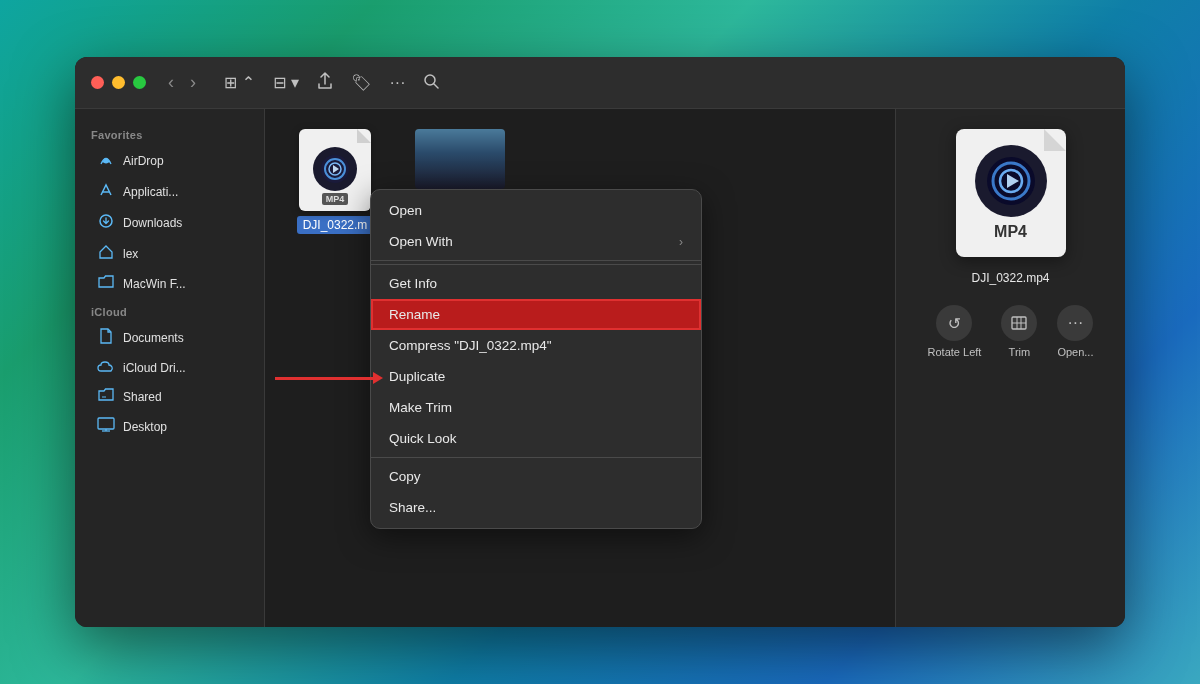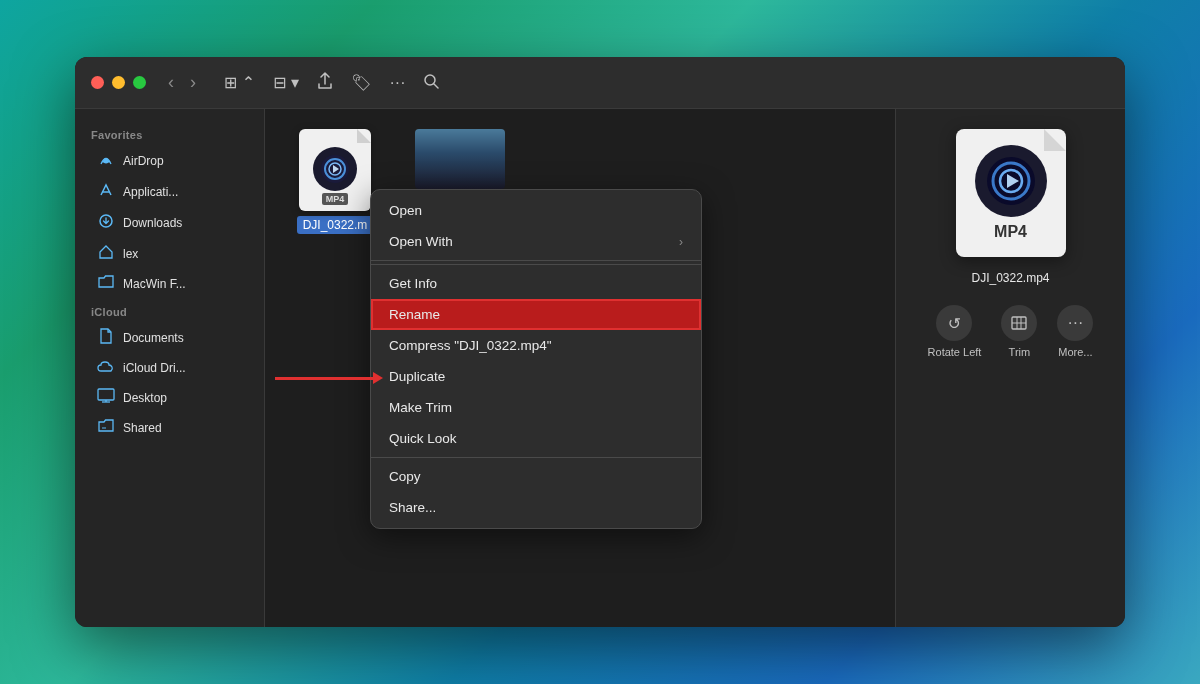--- a/index.html
+++ b/index.html
@@ -474,37 +474,37 @@
         <span class="sidebar-icon">
           <svg width="18" height="14" viewBox="0 0 18 14" fill="none">
             <path d="M4 12 Q1 12 1 9 Q1 6 4 6 Q4 3 8 3 Q12 3 12 6 Q14 6 15 8 Q16 10 14 12H4z" stroke="#5bb8f5" stroke-width="1.3" fill="none"></path>
           </svg>
         </span>
         <span>iCloud Dri...</span>
       </div>
 
       <div class="sidebar-item">
         <span class="sidebar-icon">
+          <svg width="16" height="14" viewBox="0 0 16 14" fill="none">
+            <path d="M1 3h5l1.5-2H15v11H1V3z" stroke="#5bb8f5" stroke-width="1.3" fill="none"></path>
+            <line x1="4" y1="9" x2="8" y2="9" stroke="#5bb8f5" stroke-width="1"></line>
+          </svg>
+        </span>
+        <span>Shared</span>
+      </div>
+
+      <div class="sidebar-item">
+        <span class="sidebar-icon">
           <svg width="18" height="16" viewBox="0 0 18 16" fill="none">
             <rect x="1" y="1" width="16" height="11" rx="1" stroke="#5bb8f5" stroke-width="1.3" fill="none"></rect>
             <line x1="5" y1="14" x2="13" y2="14" stroke="#5bb8f5" stroke-width="1.3"></line>
             <line x1="9" y1="12" x2="9" y2="14" stroke="#5bb8f5" stroke-width="1.3"></line>
           </svg>
         </span>
         <span>Desktop</span>
-      </div>
-
-      <div class="sidebar-item">
-        <span class="sidebar-icon">
-          <svg width="16" height="14" viewBox="0 0 16 14" fill="none">
-            <path d="M1 3h5l1.5-2H15v11H1V3z" stroke="#5bb8f5" stroke-width="1.3" fill="none"></path>
-            <line x1="4" y1="9" x2="8" y2="9" stroke="#5bb8f5" stroke-width="1"></line>
-          </svg>
-        </span>
-        <span>Shared</span>
       </div>
     </div>
 
     <div class="file-area">
 
       <div class="file-item">
         <div class="file-icon-mp4">
           <div class="file-icon-mp4-inner">
             <svg width="32" height="32" viewBox="0 0 32 32">
               <circle cx="16" cy="16" r="14" fill="#1a1a3a"></circle>
@@ -590,18 +590,18 @@
               <rect x="2" y="3" width="14" height="12" rx="1" stroke="#c0c0c0" stroke-width="1.3" fill="none"></rect>
               <line x1="2" y1="9" x2="16" y2="9" stroke="#c0c0c0" stroke-width="1"></line>
               <line x1="7" y1="3" x2="7" y2="15" stroke="#c0c0c0" stroke-width="1"></line>
               <line x1="11" y1="3" x2="11" y2="15" stroke="#c0c0c0" stroke-width="1"></line>
             </svg>
           </div>
           <span>Trim</span>
         </button>
         <button class="preview-action-btn">
           <div class="preview-action-icon">···</div>
-          <span>More...</span>
+          <span>Open...</span>
         </button>
       </div>
     </div>
   </div>
 </div>
 
 </body></html>

